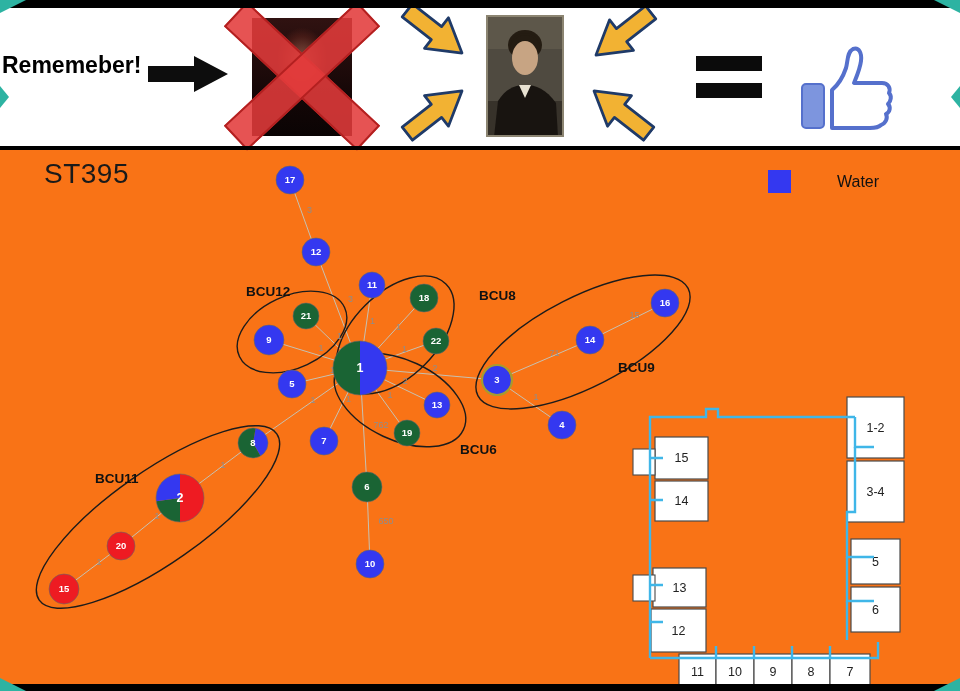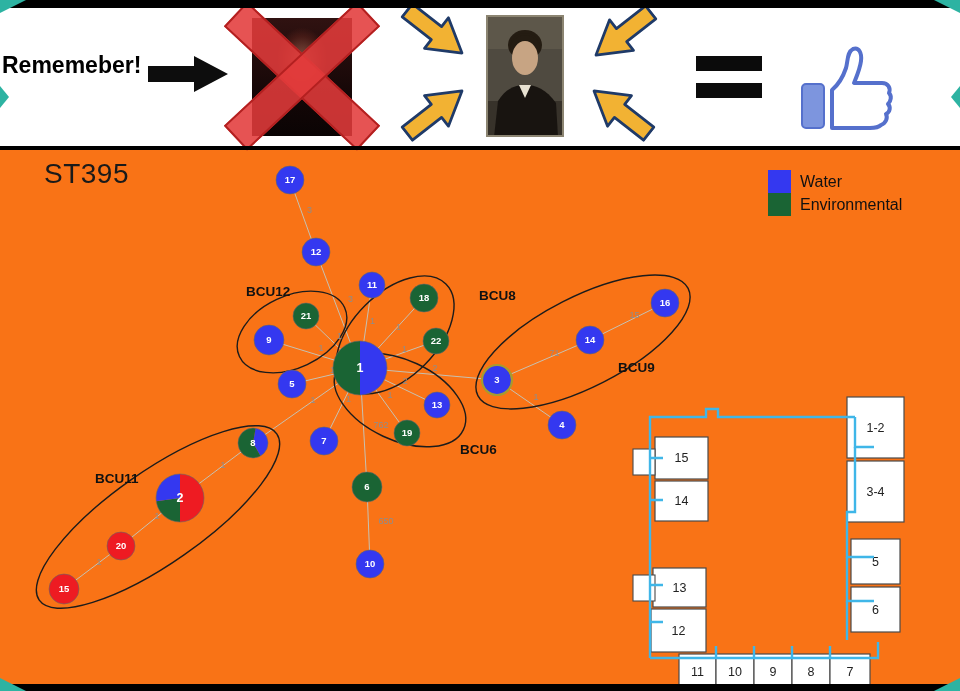--- a/index.html
+++ b/index.html
@@ -29,21 +29,21 @@
   .portrait{position:absolute;left:486px;top:7px;width:78px;height:122px;}
   .equals{position:absolute;left:696px;top:48px;width:66px;}
   .equals div{width:66px;height:15px;background:#0b0b0b;}
   .equals div + div{margin-top:12px;}
   .like{position:absolute;left:798px;top:30px;}
   
   #fig-svg{position:absolute;left:0;top:150px;z-index:5;}
   svg text{font-family:"Liberation Sans",sans-serif;}
   .fig-title{position:absolute;left:44px;top:158px;font-size:28px;color:#1a1a1a;letter-spacing:0.5px;z-index:8;}
   .legend{position:absolute;left:768px;top:170px;z-index:8;}
-  .legend-row{display:flex;align-items:center;height:23px;}
+  .legend-row{display:flex;align-items:center;height:23px;gap:37px;}
   .swatch{width:23px;height:23px;display:inline-block;flex:0 0 23px;}
   .legend-label{margin-left:9px;font-size:16px;color:#111;}
   
   .art{position:absolute;background:#2db3a2;z-index:30;}
   .art.tl{left:0;top:0;width:26px;height:13px;clip-path:polygon(0 0,100% 0,0 100%);}
   .art.tr{right:0;top:0;width:26px;height:13px;clip-path:polygon(0 0,100% 0,100% 100%);}
   .art.ml{left:0;top:86px;width:9px;height:22px;clip-path:polygon(0 0,100% 50%,0 100%);}
   .art.mr{right:0;top:86px;width:9px;height:22px;clip-path:polygon(100% 0,0 50%,100% 100%);}
   .art.bl{left:0;bottom:0;width:26px;height:13px;clip-path:polygon(0 0,0 100%,100% 100%);}
   .art.br{right:0;bottom:0;width:26px;height:13px;clip-path:polygon(100% 0,100% 100%,0 100%);}
@@ -107,24 +107,20 @@
   </div>
 
   <div class="divider"></div>
 
   <div class="fig-title">ST395</div>
 
   <div class="legend">
     <div class="legend-row">
       <span class="swatch" style="background: rgb(52, 56, 240);"></span>
       <span class="legend-label">Water</span>
-    </div>
-    <div class="legend-row">
-      <span class="swatch" style="background: rgb(26, 100, 52);"></span>
-      <span class="legend-label">Environmental</span>
     </div>
   </div>
 
   <svg id="fig-svg" width="960" height="534" viewBox="0 150 960 534">
       <line x1="290" y1="180" x2="316" y2="252" stroke="#c6c1b2" stroke-width="1"></line>
       <line x1="316" y1="252" x2="360" y2="368" stroke="#c6c1b2" stroke-width="1"></line>
       <line x1="372" y1="285" x2="360" y2="368" stroke="#c6c1b2" stroke-width="1"></line>
       <line x1="424" y1="298" x2="360" y2="368" stroke="#c6c1b2" stroke-width="1"></line>
       <line x1="306" y1="316" x2="360" y2="368" stroke="#c6c1b2" stroke-width="1"></line>
       <line x1="269" y1="340" x2="360" y2="368" stroke="#c6c1b2" stroke-width="1"></line>

